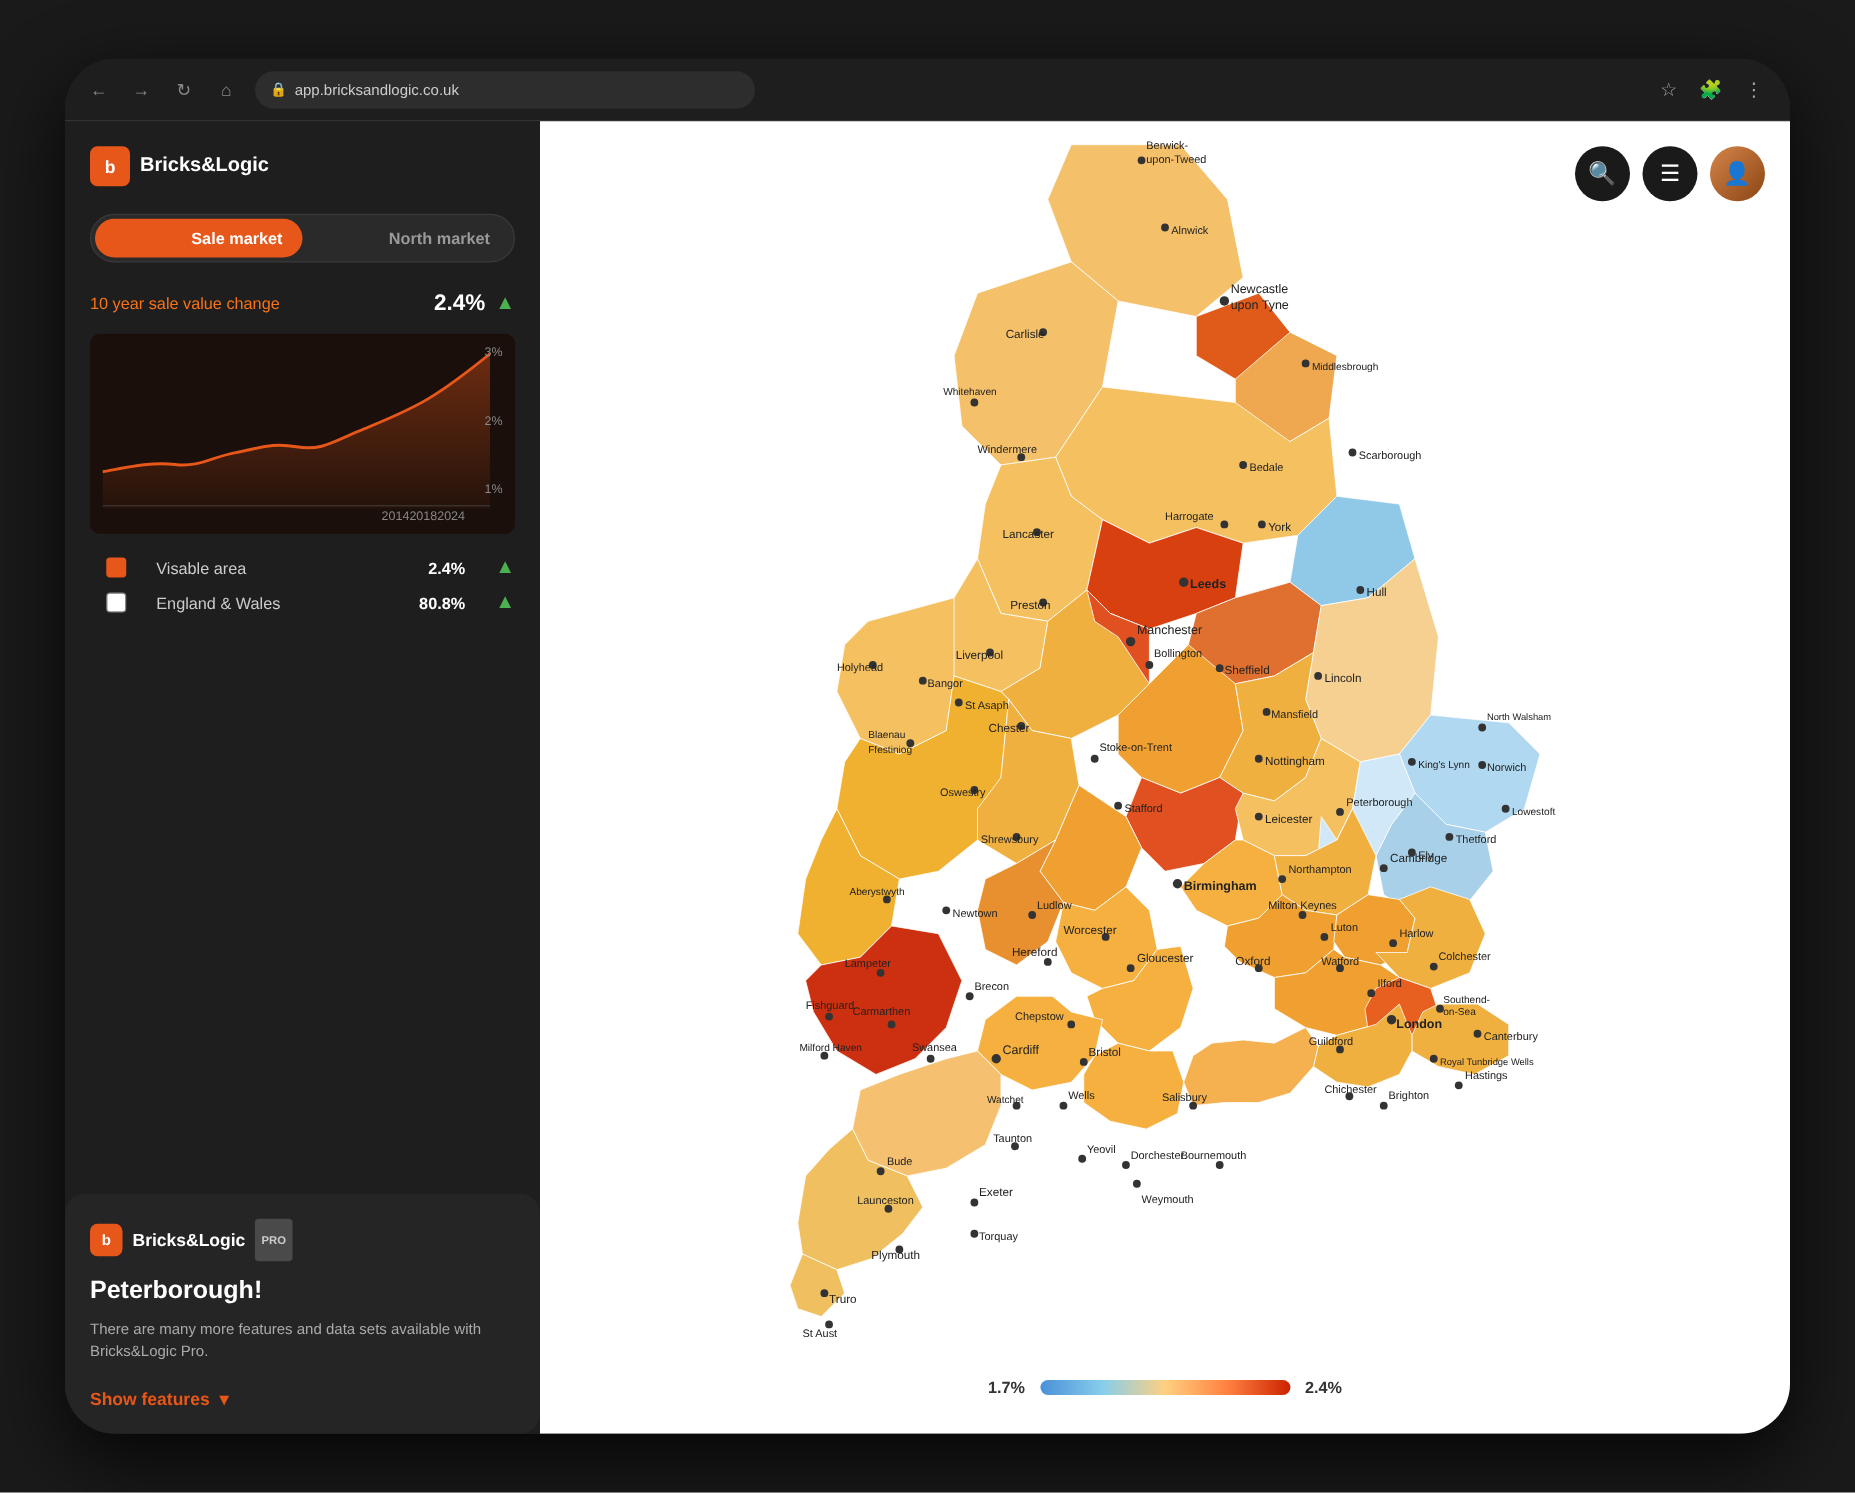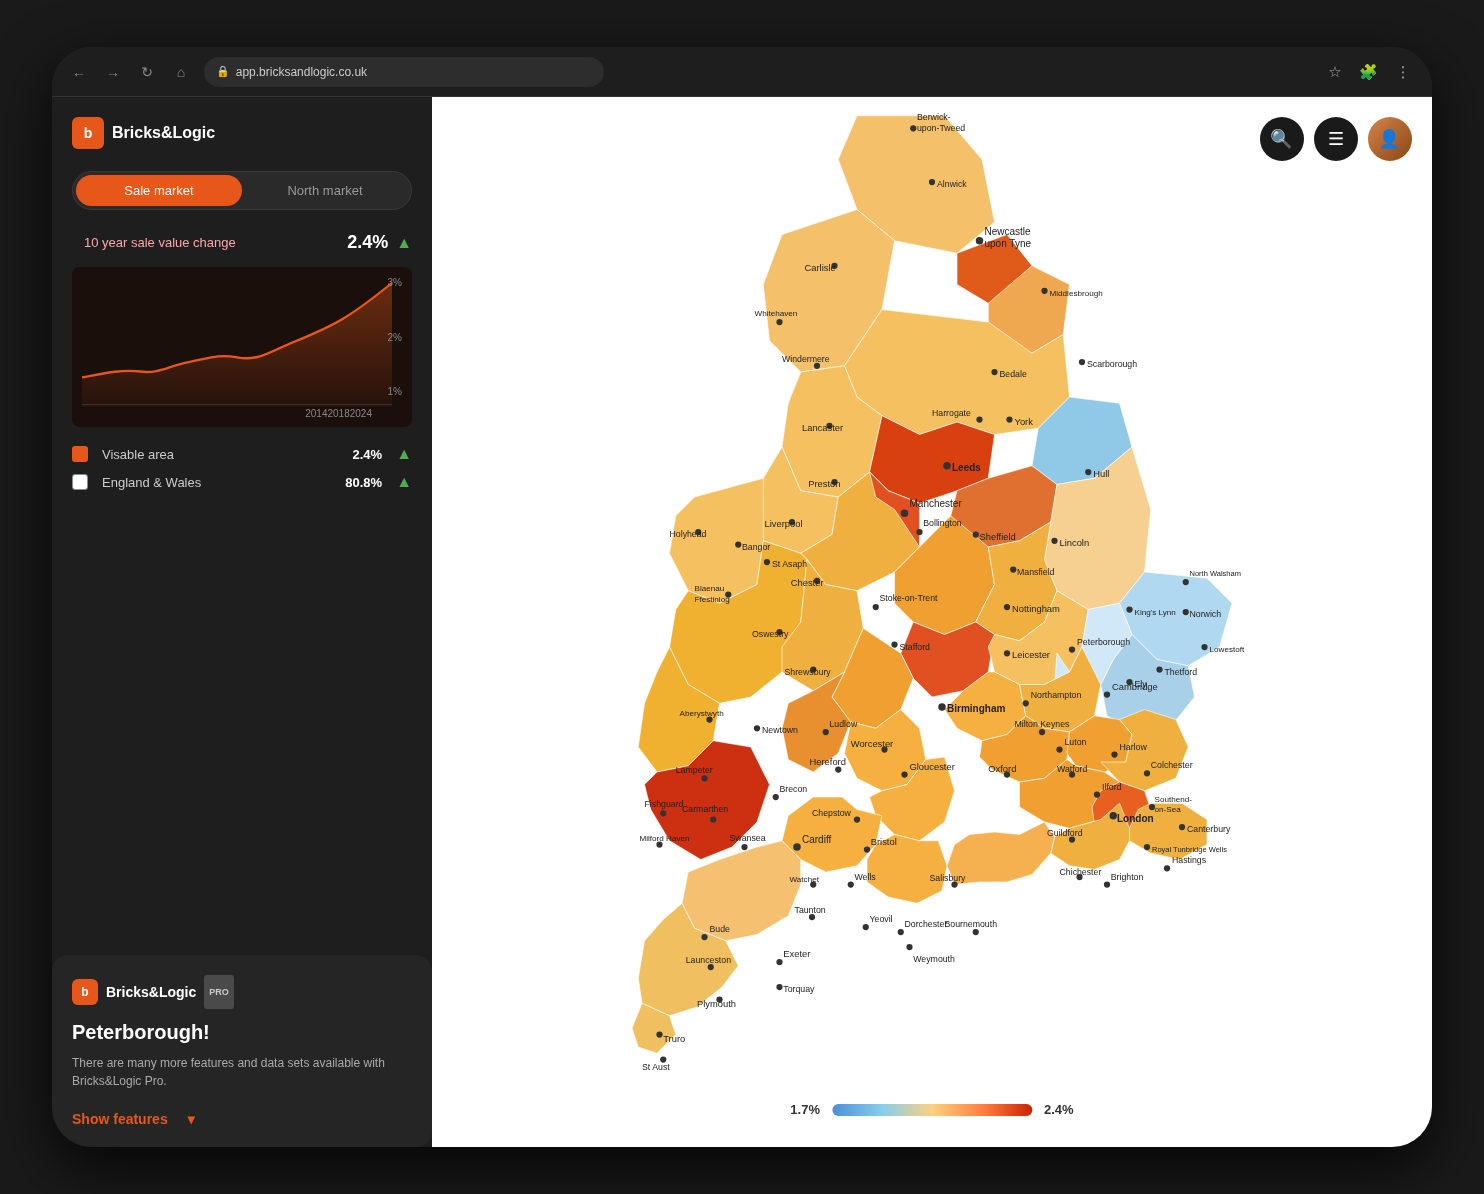--- a/index.html
+++ b/index.html
@@ -122,42 +122,42 @@
       margin-bottom: 22px;
       border: 1px solid #3a3a3a;
     }
     .market-btn {
       flex: 1;
       padding: 8px 16px;
       border-radius: 22px;
       border: none;
       cursor: pointer;
       font-size: 13px;
-      font-weight: 400;
+      font-weight: 700;
       transition: all 0.2s;
+      text-align: right;
     }
     .market-btn.active {
       background: #E8571A;
       color: white;
     }
     .market-btn.inactive {
       background: transparent;
       color: #999;
     }
     
     .stat-row {
       display: flex;
       align-items: center;
       gap: 8px;
       margin-bottom: 14px;
     }
     .stat-label {
-      color: #fca5a5;
+      color: #f97316;
       font-size: 13px;
-      margin-left: 12px;
     }
     .stat-value {
       color: white;
       font-size: 18px;
       font-weight: 700;
       margin-left: auto;
     }
     .arrow-up {
       color: #4CAF50;
       font-size: 16px;
@@ -196,22 +196,23 @@
       width: calc(100% - 30px);
       height: calc(100% - 30px);
       position: absolute;
       top: 10px;
       left: 10px;
     }
     
     .legend-item {
       display: flex;
       align-items: center;
-      gap: 14px;
+      gap: 24px;
       margin-bottom: 10px;
+      margin-left: 13px;
     }
     .legend-color {
       width: 16px;
       height: 16px;
       border-radius: 3px;
       flex-shrink: 0;
     }
     .legend-name {
       color: #ccc;
       font-size: 13px;
@@ -252,21 +253,21 @@
     }
     .pro-desc {
       color: #aaa;
       font-size: 12px;
       line-height: 1.5;
       margin-bottom: 21px;
     }
     .show-features-btn {
       display: flex;
       align-items: center;
-      gap: 20px;
+      gap: 8px;
       color: #E8571A;
       font-size: 14px;
       font-weight: 600;
       cursor: pointer;
       background: none;
       border: none;
     }
     
     .map-area {
       flex: 1;

